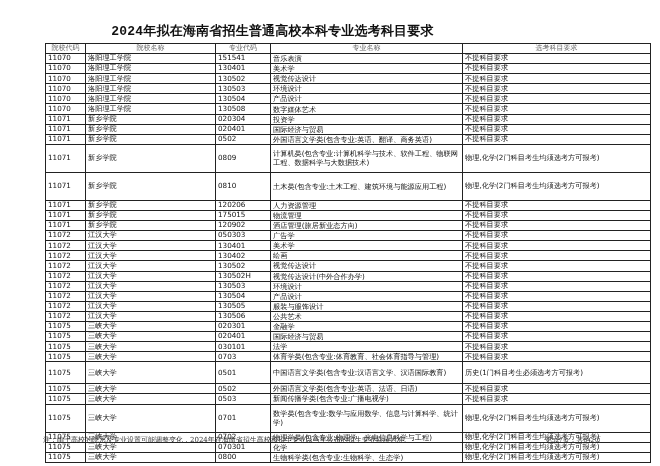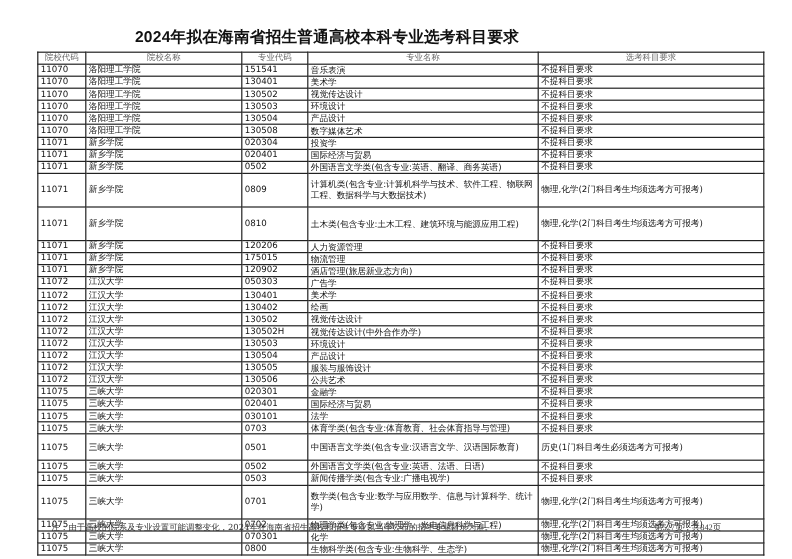--- a/index.html
+++ b/index.html
@@ -2,25 +2,25 @@
 <html><head>
 <meta charset="utf-8">
 <style>
   html, body { margin: 0; padding: 0; background: #ffffff; }
   body {
     width: 660px; height: 466px; position: relative; overflow: hidden;
     font-family: "DejaVu Sans", "Liberation Sans", sans-serif; color: #111;
   }
   .title {
     position: absolute; left: 0; width: 545px; top: 22px;
-    text-align: center; font-family: Liberation Sans, sans-serif;
+    text-align: center; font-family: Liberation Mono, monospace;
     font-size: 13px; font-weight: bold; letter-spacing: 0.2px; color: #111;
   }
   table.grid {
-    position: absolute; left: 31px; top: 43px; width: 605px;
+    position: absolute; left: 45px; top: 43px; width: 605px;
     border-collapse: collapse; table-layout: fixed;
     font-size: 7.2px; line-height: 8.4px;
   }
   table.grid th, table.grid td {
     border: 0.8px solid #222; padding: 0 2px; vertical-align: middle;
     white-space: nowrap; overflow: hidden;
   }
   table.grid th {
     font-family: "DejaVu Serif", "Liberation Serif", serif;
     font-weight: normal; color: #666; height: 9px; font-size: 7px;

